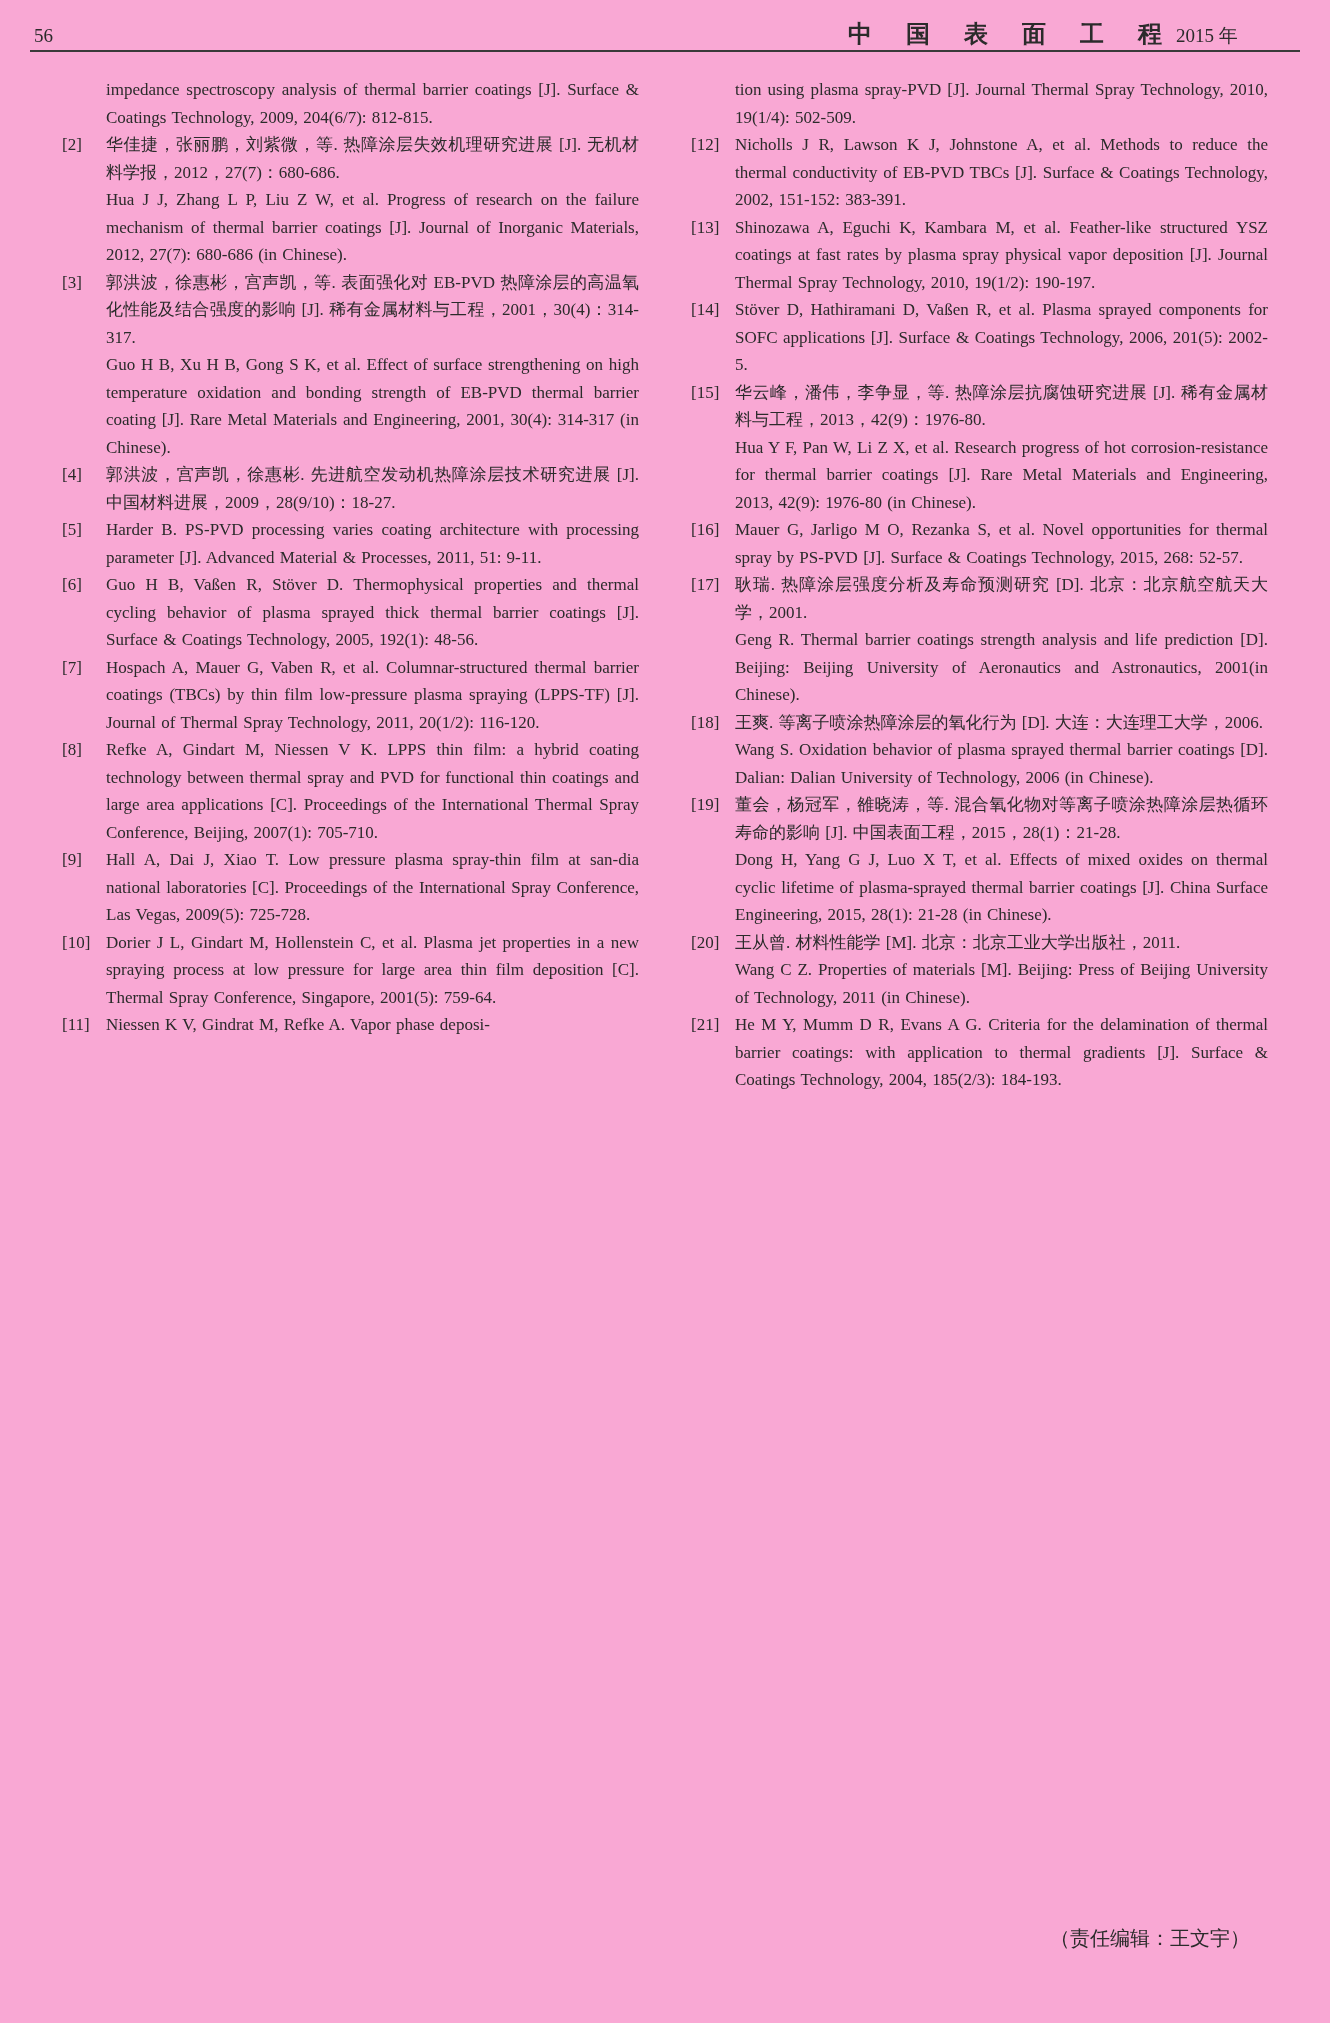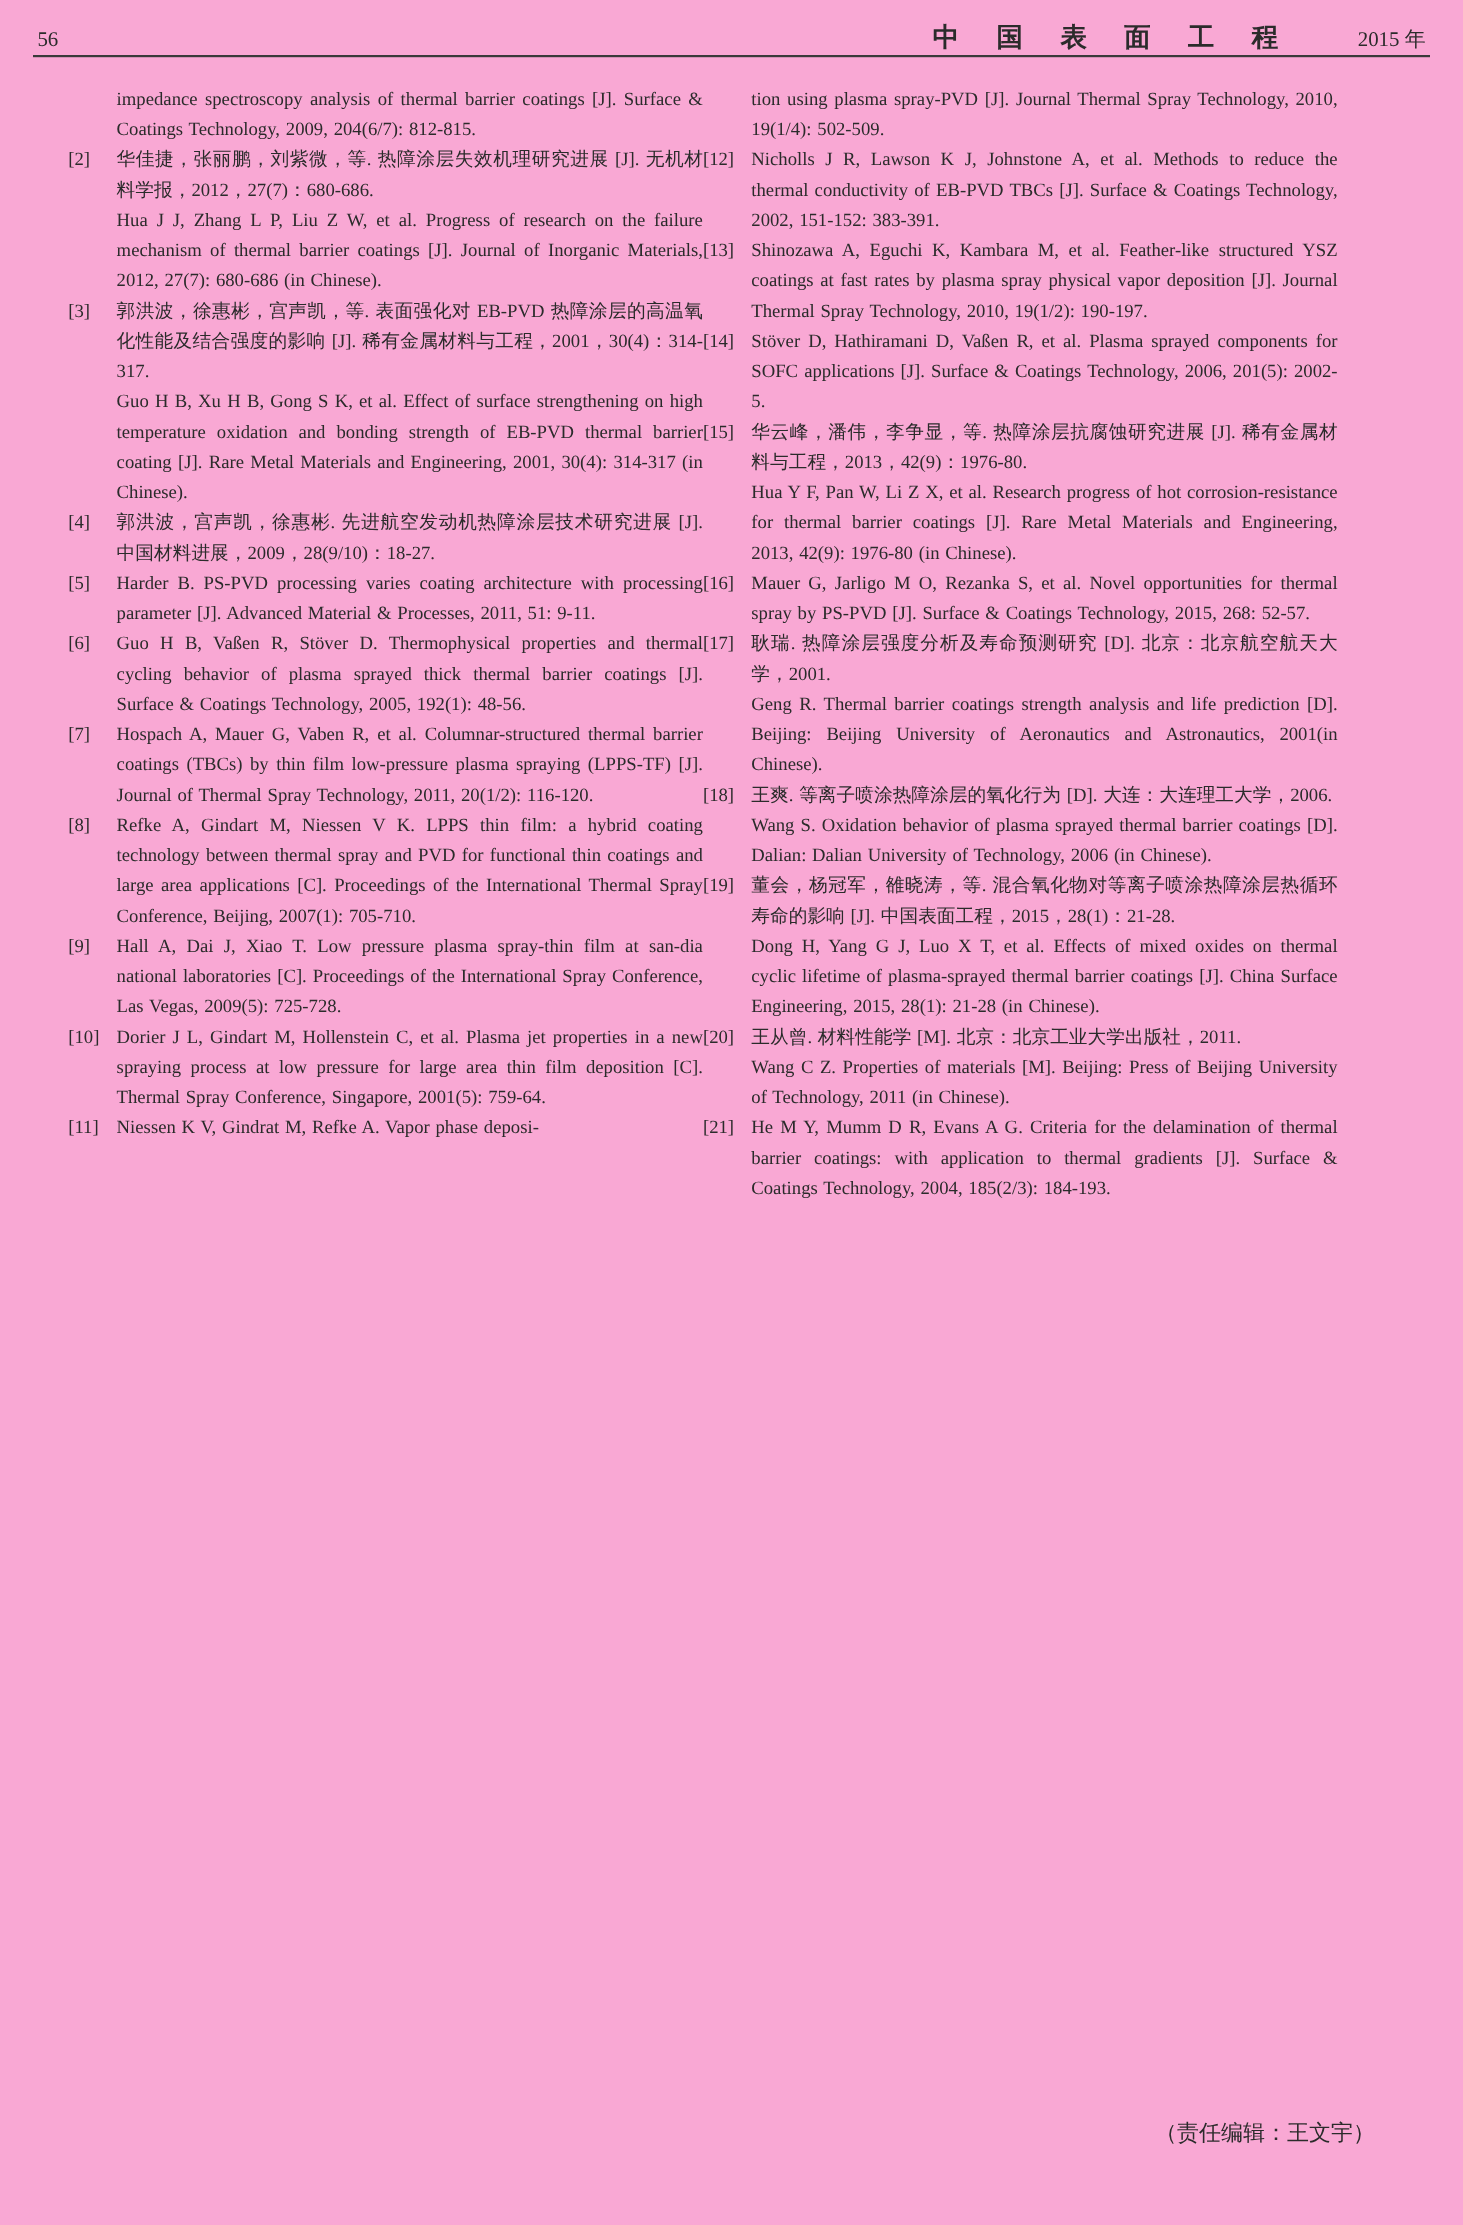--- a/index.html
+++ b/index.html
@@ -32,36 +32,37 @@
   }
   .journal-title {
     flex: 1;
     text-align: right;
     font-weight: bold;
     font-size: 24px;
     letter-spacing: 14px;
   }
   .header-year {
     min-width: 120px;
-    text-align: right;
+    text-align: left;
   }
   .header-rule {
     position: absolute;
     top: 50px;
     left: 30px;
     right: 30px;
     height: 0;
     border-top: 2px solid #3a3a3a;
   }
   .content {
     position: absolute;
     top: 76px;
     left: 62px;
     width: 1206px;
     display: flex;
+    gap: 52px;
   }
   .column {
     width: 577px;
     flex: 0 0 577px;
   }
   .ref-item {
     display: flex;
     align-items: flex-start;
   }
   .ref-label {

